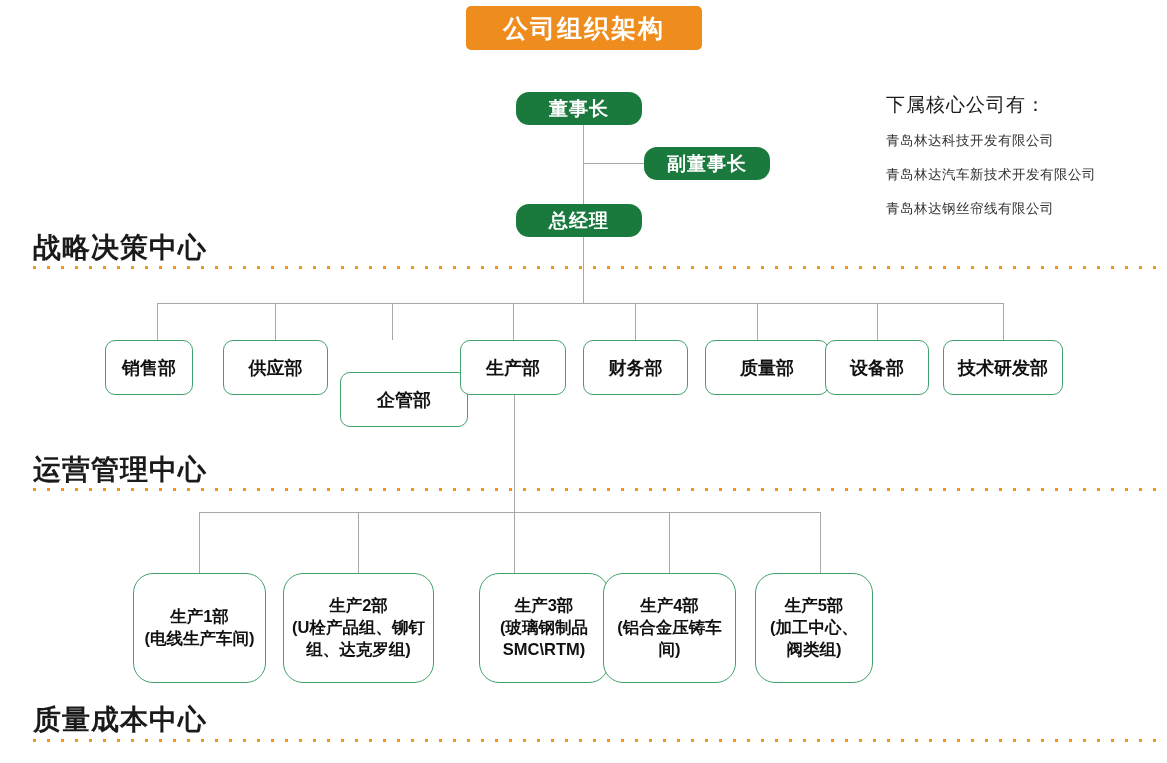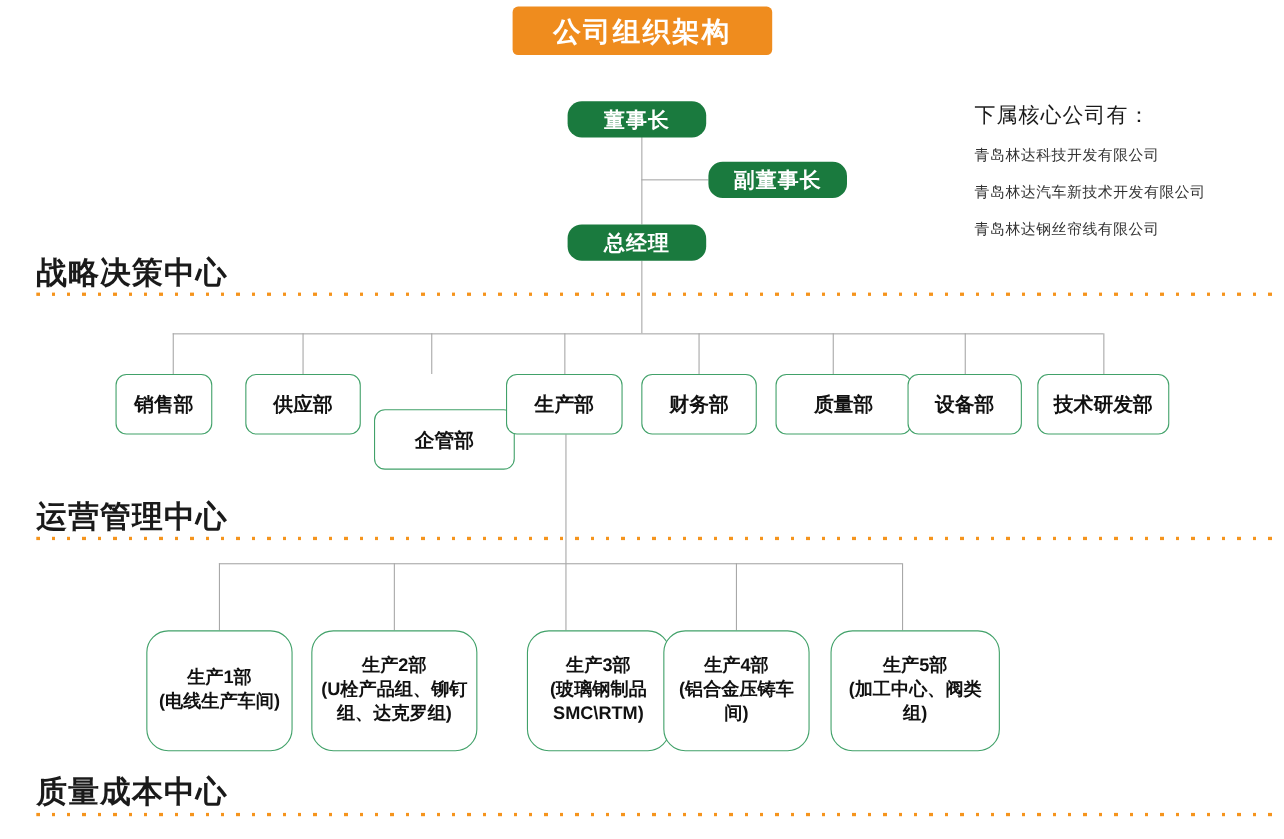--- a/index.html
+++ b/index.html
@@ -125,18 +125,18 @@
     <span>(U栓产品组、铆钉组、达克罗组)</span>
   </div>
   <div class="prod" style="left:453px;width:130px;margin-left:26px;">
     <span>生产3部</span>
     <span>(玻璃钢制品SMC\RTM)</span>
   </div>
   <div class="prod" style="left:603px;width:133px;">
     <span>生产4部</span>
     <span>(铝合金压铸车间)</span>
   </div>
-  <div class="prod" style="left:755px;width:154px;">
+  <div class="prod" style="left:755px;width:118px;">
     <span>生产5部</span>
     <span>(加工中心、阀类组)</span>
   </div>
 
 </div>
 
 </body></html>

